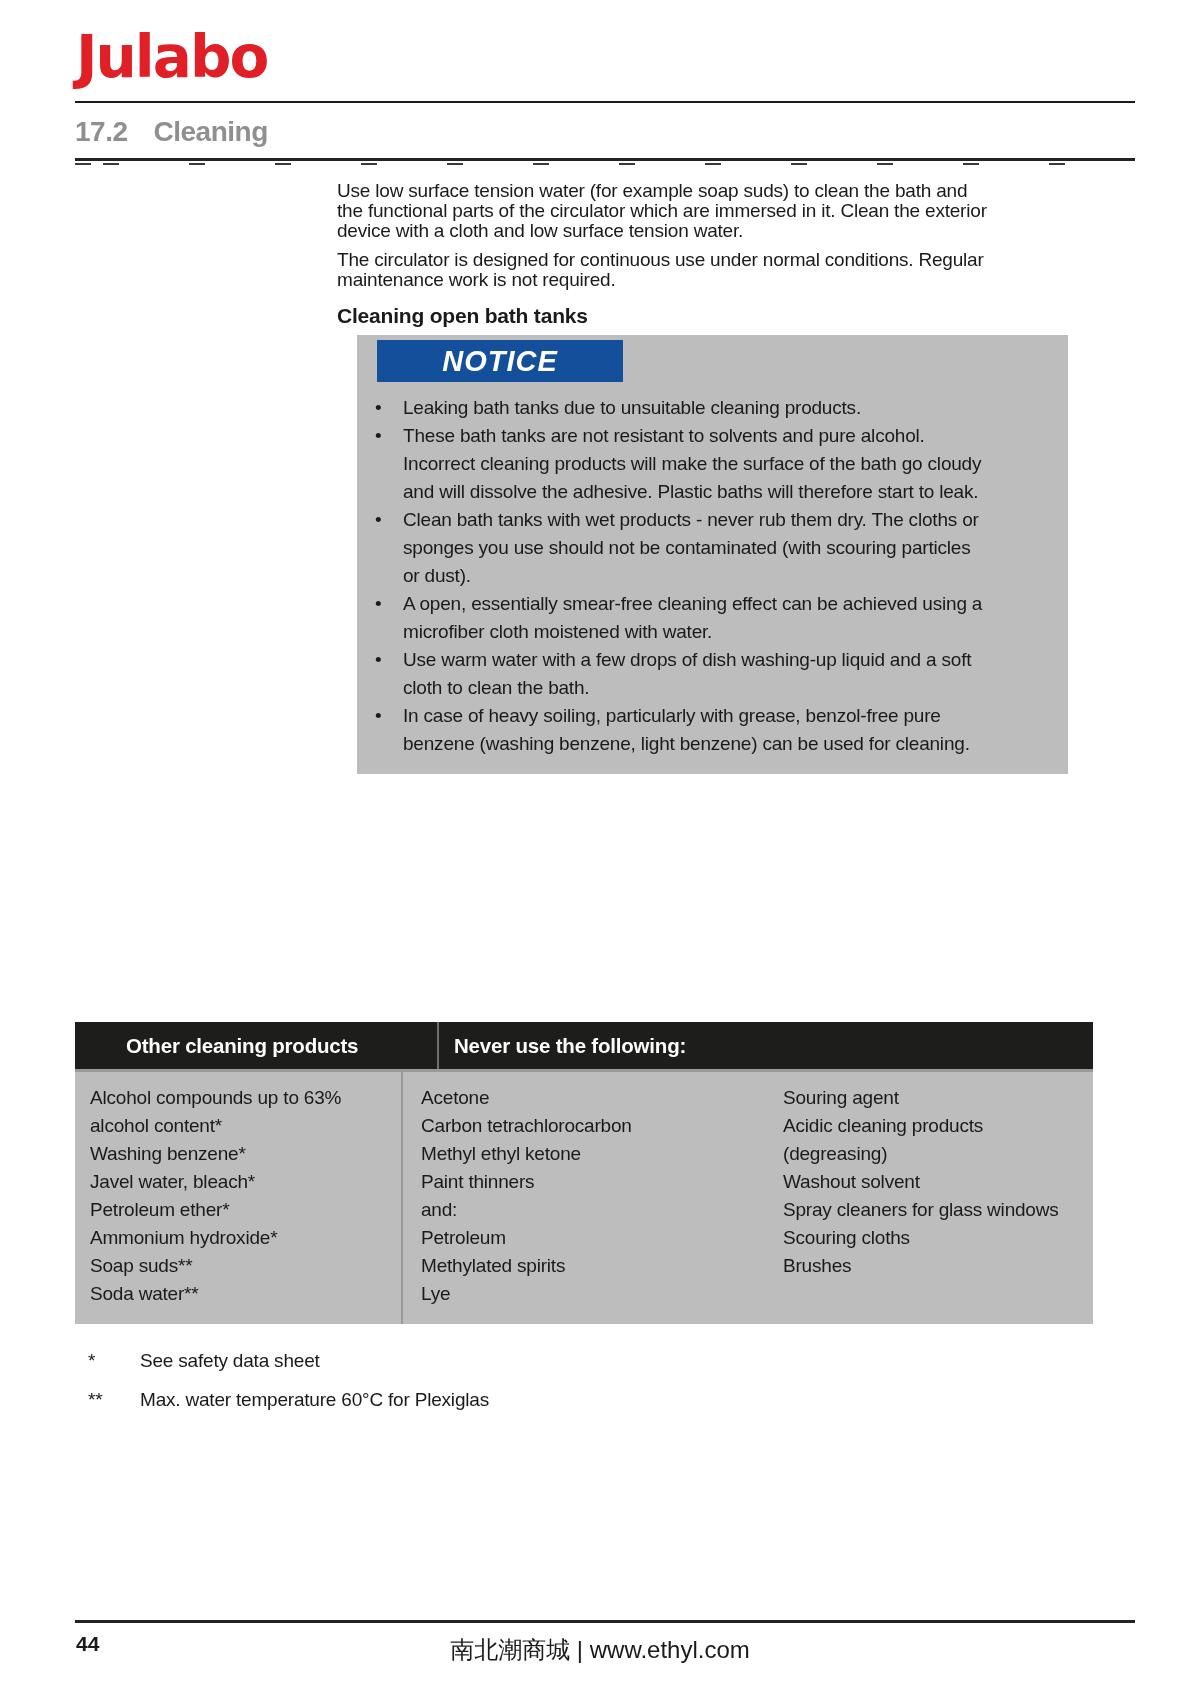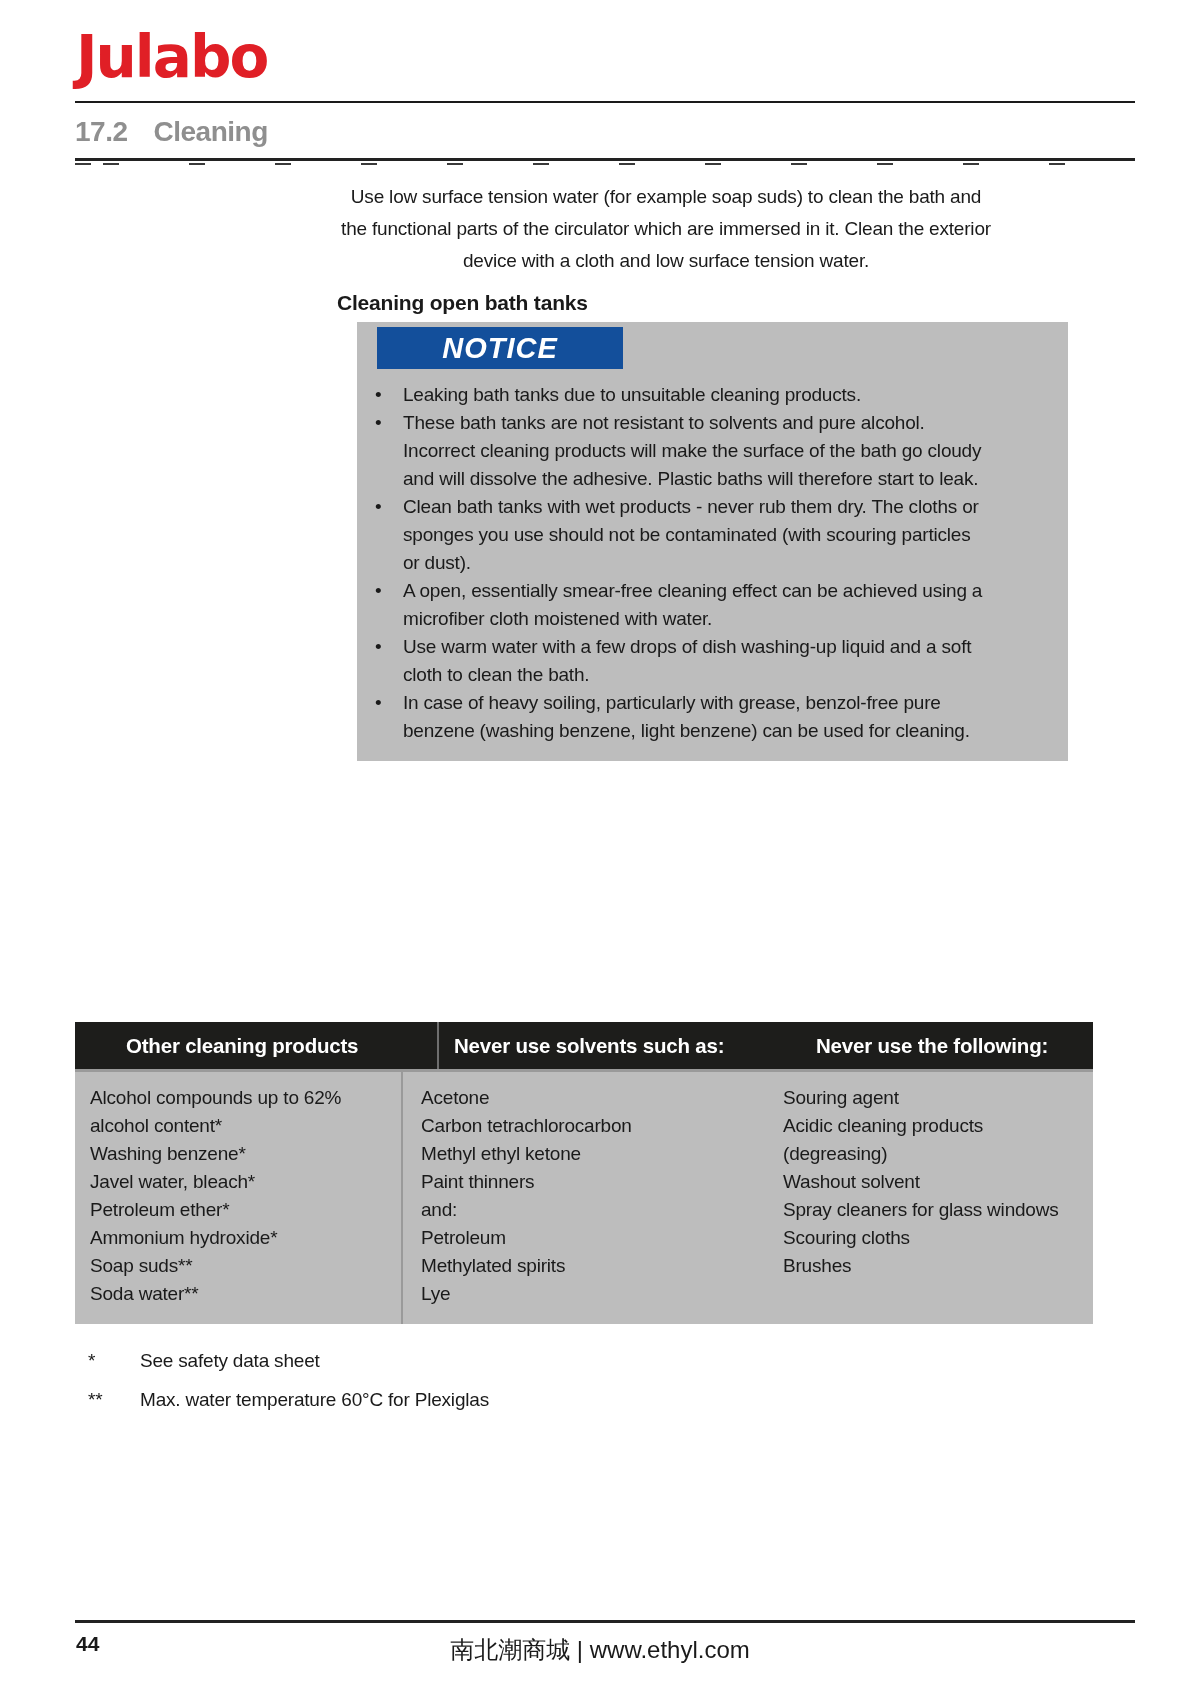--- a/index.html
+++ b/index.html
@@ -29,21 +29,21 @@
   .rule-section .dashes {
     height:2px; margin-top:2px;
     background:repeating-linear-gradient(90deg,#3a3a3a 0 16px,transparent 16px 86px);
     background-position-x:28px;
   }
 
   
   .main { position:absolute; left:337px; top:181px; width:733px; }
   .para {
     width:658px; margin:0 0 9px 0;
-    font-size:19px; line-height:32px; letter-spacing:-0.2px;text-align:center;
+    font-size:19px; line-height:20px; letter-spacing:-0.2px;
   }
   .subheading {
     margin:14px 0 7px 0; font-size:21px; font-weight:bold; letter-spacing:-0.2px;
   }
 
   
   .notice-panel {
     margin-left:20px; width:711px; background:#bdbdbd;
     padding:5px 0 16px 0; box-sizing:border-box;
   }
@@ -109,20 +109,21 @@
   <div class="section-heading">
     <span class="num">17.2</span><span>Cleaning</span>
   </div>
   <div class="rule-section">
     <div class="solid"></div>
     <div class="dashes"></div>
   </div>
 
   <div class="main">
     <p class="para">Use low surface tension water (for example soap suds) to clean the bath and the functional parts of the circulator which are immersed in it. Clean the exterior device with a cloth and low surface tension water.</p>
+    <p class="para">The circulator is designed for continuous use under normal conditions. Regular maintenance work is not required.</p>
 
     <div class="subheading">Cleaning open bath tanks</div>
 
     <div class="notice-panel">
       <div class="notice-badge">
         <span>NOTICE</span>
       </div>
       <ul class="notice-list">
         <li>Leaking bath tanks due to unsuitable cleaning products.</li>
         <li>These bath tanks are not resistant to solvents and pure alcohol. Incorrect cleaning products will make the surface of the bath go cloudy and will dissolve the adhesive. Plastic baths will therefore start to leak.</li>
@@ -130,26 +131,25 @@
         <li>A open, essentially smear-free cleaning effect can be achieved using a microfiber cloth moistened with water.</li>
         <li>Use warm water with a few drops of dish washing-up liquid and a soft cloth to clean the bath.</li>
         <li>In case of heavy soiling, particularly with grease, benzol-free pure benzene (washing benzene, light benzene) can be used for cleaning.</li>
       </ul>
     </div>
   </div>
 
   <div class="cleaning-table">
     <div class="t-head">
       <div class="hcell c1">Other cleaning products</div>
-      <div class="hcell c2">Never use solvents such as:</div>
       <div class="hcell c3">Never use the following:</div>
     </div>
     <div class="t-body">
       <div class="bcol c1">
-        <div class="cell">Alcohol compounds up to 62% alcohol content*</div>
+        <div class="cell">Alcohol compounds up to 63% alcohol content*</div>
         <div class="cell">Washing benzene*</div>
         <div class="cell">Javel water, bleach*</div>
         <div class="cell">Petroleum ether*</div>
         <div class="cell">Ammonium hydroxide*</div>
         <div class="cell">Soap suds**</div>
         <div class="cell">Soda water**</div>
       </div>
       <div class="bcol c2">
         <div class="cell">Acetone</div>
         <div class="cell">Carbon tetrachlorocarbon</div>

